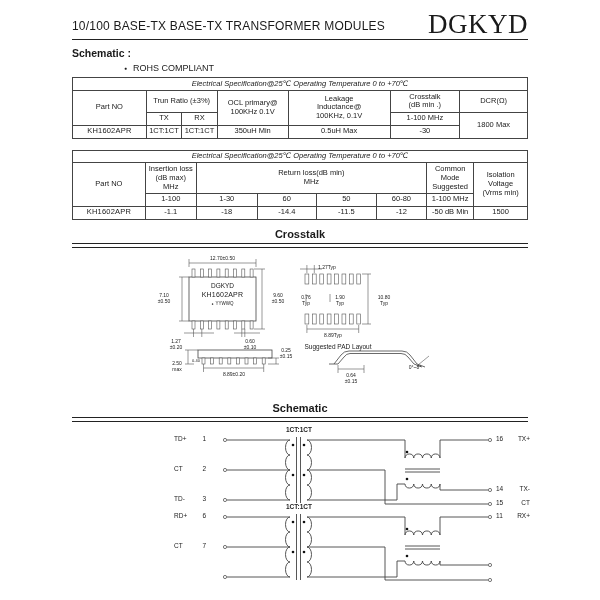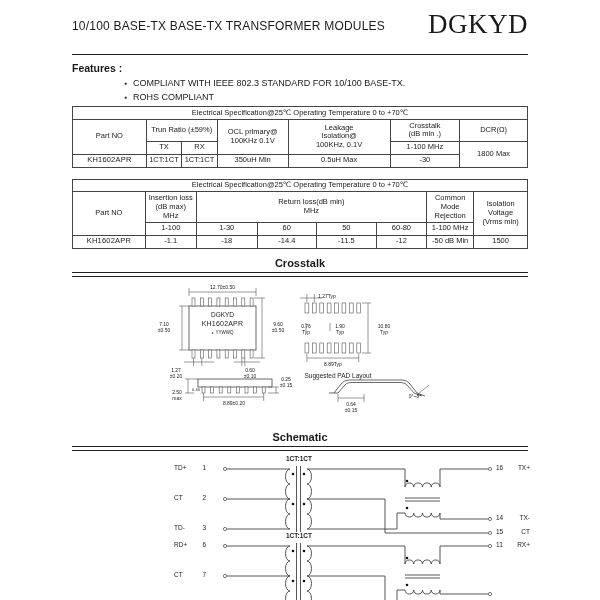--- a/index.html
+++ b/index.html
@@ -1,35 +1,35 @@
 <!DOCTYPE html>
 <html><head>
 <meta charset="utf-8">
 <style>
   html,body{margin:0;padding:0;background:#fff;}
   .page{width:600px;height:600px;overflow:hidden;background:#fff;color:#1a1a1a;
         font-family:"Liberation Sans","DejaVu Sans",sans-serif;position:relative;}
   .content{padding:12px 72px 0 72px;}
   
   .hdr{display:flex;justify-content:space-between;align-items:flex-end;
-       border-bottom:1.5px solid #222;padding-bottom:18px;}
+       border-bottom:1.5px solid #222;padding-bottom:3px;}
   .hdr-title{font-size:12px;font-weight:400;letter-spacing:.2px;padding-bottom:3px;}
   .hdr-logo{font-family:"Liberation Serif","DejaVu Serif",serif;font-size:27px;line-height:.9;
             letter-spacing:.5px;font-weight:400;}
   
   .feat-head{font-size:10.5px;font-weight:bold;margin-top:7px;}
   .feat-list{margin:4px 0 0 52px;padding:0;list-style:none;}
   .feat-list li{font-size:9px;margin-bottom:4px;display:flex;align-items:center;}
   .blt{font-size:5px;margin-right:6px;}
   .spec-head{font-size:10.5px;font-weight:bold;margin-top:7px;margin-bottom:3px;}
   
   table.spec{width:100%;border-collapse:collapse;table-layout:fixed;}
   table.spec td{border:1px solid #444;text-align:center;vertical-align:middle;
                 font-size:7.5px;padding:1.5px 1px;line-height:1.18;}
-  td.top-h{font-size:8px;padding:2px 1px;}
+  td.top-h{font-size:8px;padding:2px 1px;font-style:italic;}
   .pre{white-space:pre-line;}
   .pn{font-size:7px;letter-spacing:.2px;}
   .t2{margin-top:11px;}
   
   .sec-head{font-size:11px;font-weight:bold;text-align:center;margin-top:8px;margin-bottom:3px;}
   .rule{height:3px;border-top:1.5px solid #222;border-bottom:1px solid #222;}
   
   .fig{position:relative;width:456px;margin-top:4px;}
   .fig svg{position:absolute;left:0;top:0;}
   .dim-fig{height:142px;}
@@ -49,26 +49,22 @@
 <body>
 
 <div class="page">
  <div class="content">
 
   <div class="hdr">
     <div class="hdr-title">10/100 BASE-TX  BASE-TX TRANSFORMER MODULES</div>
     <div class="hdr-logo">DGKYD</div>
   </div>
 
-  <div class="feat-head">Features :</div>
+  <div class="feat-head">Schematic :</div>
   <ul class="feat-list">
-    <li>
-      <span class="blt">●</span>
-      <span>COMPLIANT WITH IEEE 802.3 STANDARD FOR 10/100 BASE-TX.</span>
-    </li>
     <li>
       <span class="blt">●</span>
       <span>ROHS COMPLIANT</span>
     </li>
   </ul>
 
 
   <table class="spec">
     <colgroup>
       <col style="width:16.2%">
@@ -78,25 +74,25 @@
           <col style="width:22.4%">
           <col style="width:15.3%">
           <col style="width:14.9%">
     </colgroup>
     <tbody>
     <tr>
       <td colspan="7" class="top-h">Electrical Specification@25℃   Operating Temperature 0 to +70℃</td>
     </tr>
     <tr>
       <td rowspan="2">Part  NO</td>
-      <td colspan="2">Trun Ratio  (±59%)</td>
+      <td colspan="2">Trun Ratio  (±3%)</td>
       <td rowspan="2" class="pre">OCL primary@
 100KHz 0.1V</td>
       <td rowspan="2" class="pre">Leakage
-Isolation@
+Inductance@
 100KHz, 0.1V</td>
       <td class="pre">Crosstalk
 (dB min .)</td>
       <td>DCR(Ω)</td>
     </tr>
     <tr>
       <td>TX</td>
       <td>RX</td>
       <td>1-100 MHz</td>
       <td rowspan="2">1800 Max</td>
@@ -129,21 +125,21 @@
     </tr>
     <tr>
       <td rowspan="2">Part  NO</td>
       <td class="pre">Insertion loss
 (dB max)
 MHz</td>
       <td colspan="4" class="pre">Return loss(dB min)
 MHz</td>
       <td class="pre">Common
 Mode
-Rejection</td>
+Suggested</td>
       <td rowspan="2" class="pre">Isolation
 Voltage
 (Vrms min)</td>
     </tr>
     <tr>
       <td>1-100</td>
       <td>1-30</td>
       <td>60</td>
       <td>50</td>
       <td>60-80</td>

